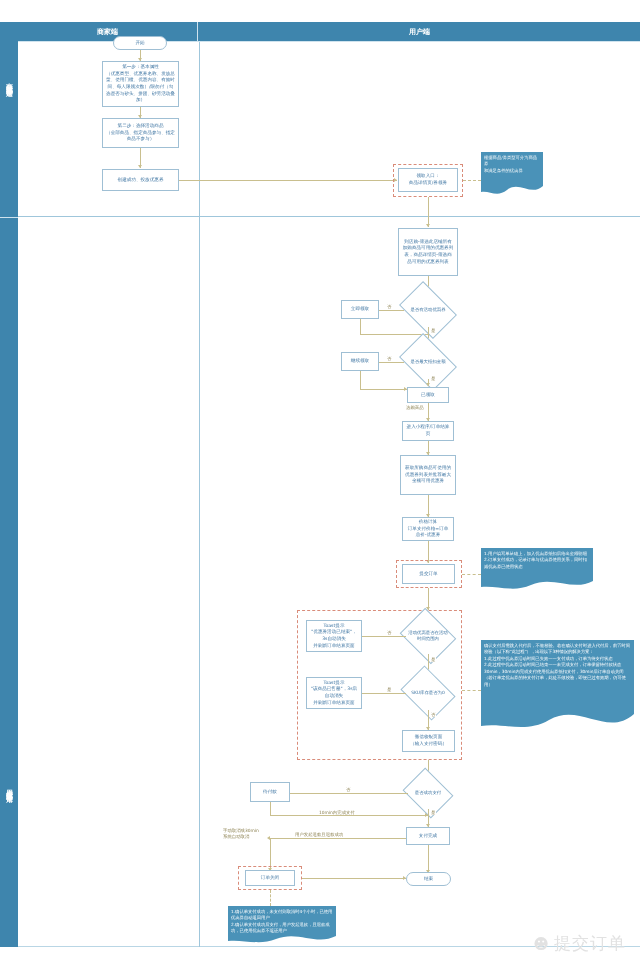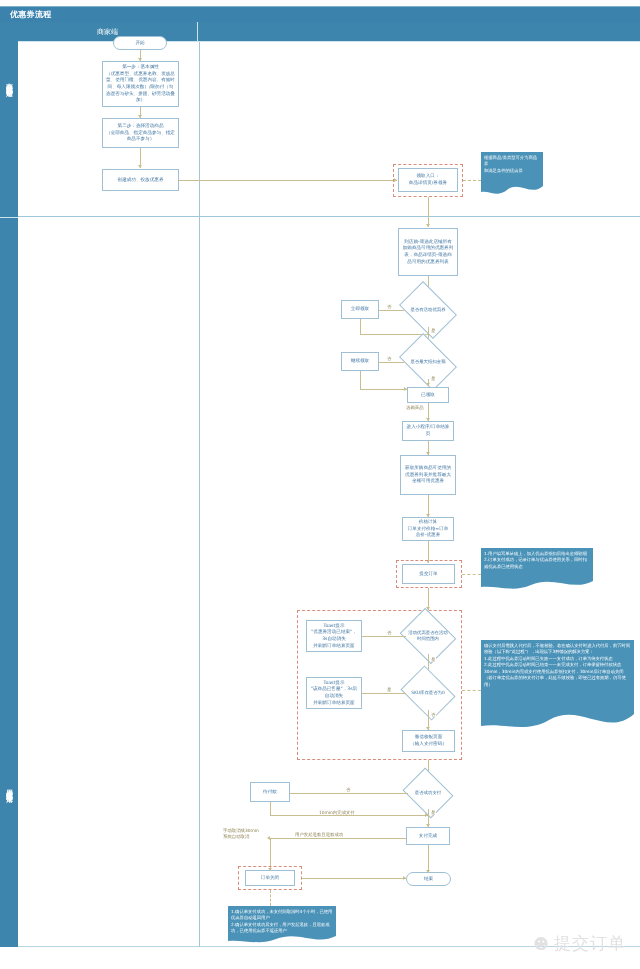--- a/index.html
+++ b/index.html
@@ -22,21 +22,21 @@
   }
 
   
   .hdr {
     position: absolute; left: 18px; top: 22px; width: 622px; height: 20px;
     background: #3e85ad; border-bottom: 1px solid #cfe3ee;
   }
   .hdr .cell {
     position: absolute; top: 0; height: 20px;
     display: flex; align-items: center; justify-content: center;
-    font-size: 7px; color: #ffffff; font-weight: normal;
+    font-size: 7px; color: #ffffff; font-weight: bold;
   }
   .hdr .c1 { left: 0;    width: 180px; border-right: 1px solid #cfe3ee; }
   .hdr .c2 { left: 181px; width: 441px; }
 
   
   .rail {
     position: absolute; left: 0; top: 22px; width: 18px; height: 925px;
     background: #3e85ad;
   }
   .rail .seg { position: absolute; left: 0; width: 18px; }
@@ -138,26 +138,24 @@
     color: #e2e2e2; font-size: 17px; letter-spacing: 1px;
     font-family: "DejaVu Sans", "Liberation Sans", sans-serif;
   }
   .wm .ico { font-size: 15px; color: #e2e2e2; }
 </style>
 </head>
 <body>
 
 <div id="canvas">
 
-  <div class="titlebar">
-    <div class="t">优惠券流程</div>
-  </div>
 
   <div class="hdr">
     <div class="cell c1">商家端</div>
+    <div class="cell c2">用户端</div>
   </div>
 
   <div class="rail">
     <div class="seg s1">
       <div class="vtxt v1">商家端优惠券创建</div>
     </div>
     <div class="seg s2">
       <div class="vtxt v2">用户端优惠券使用</div>
     </div>
   </div>

